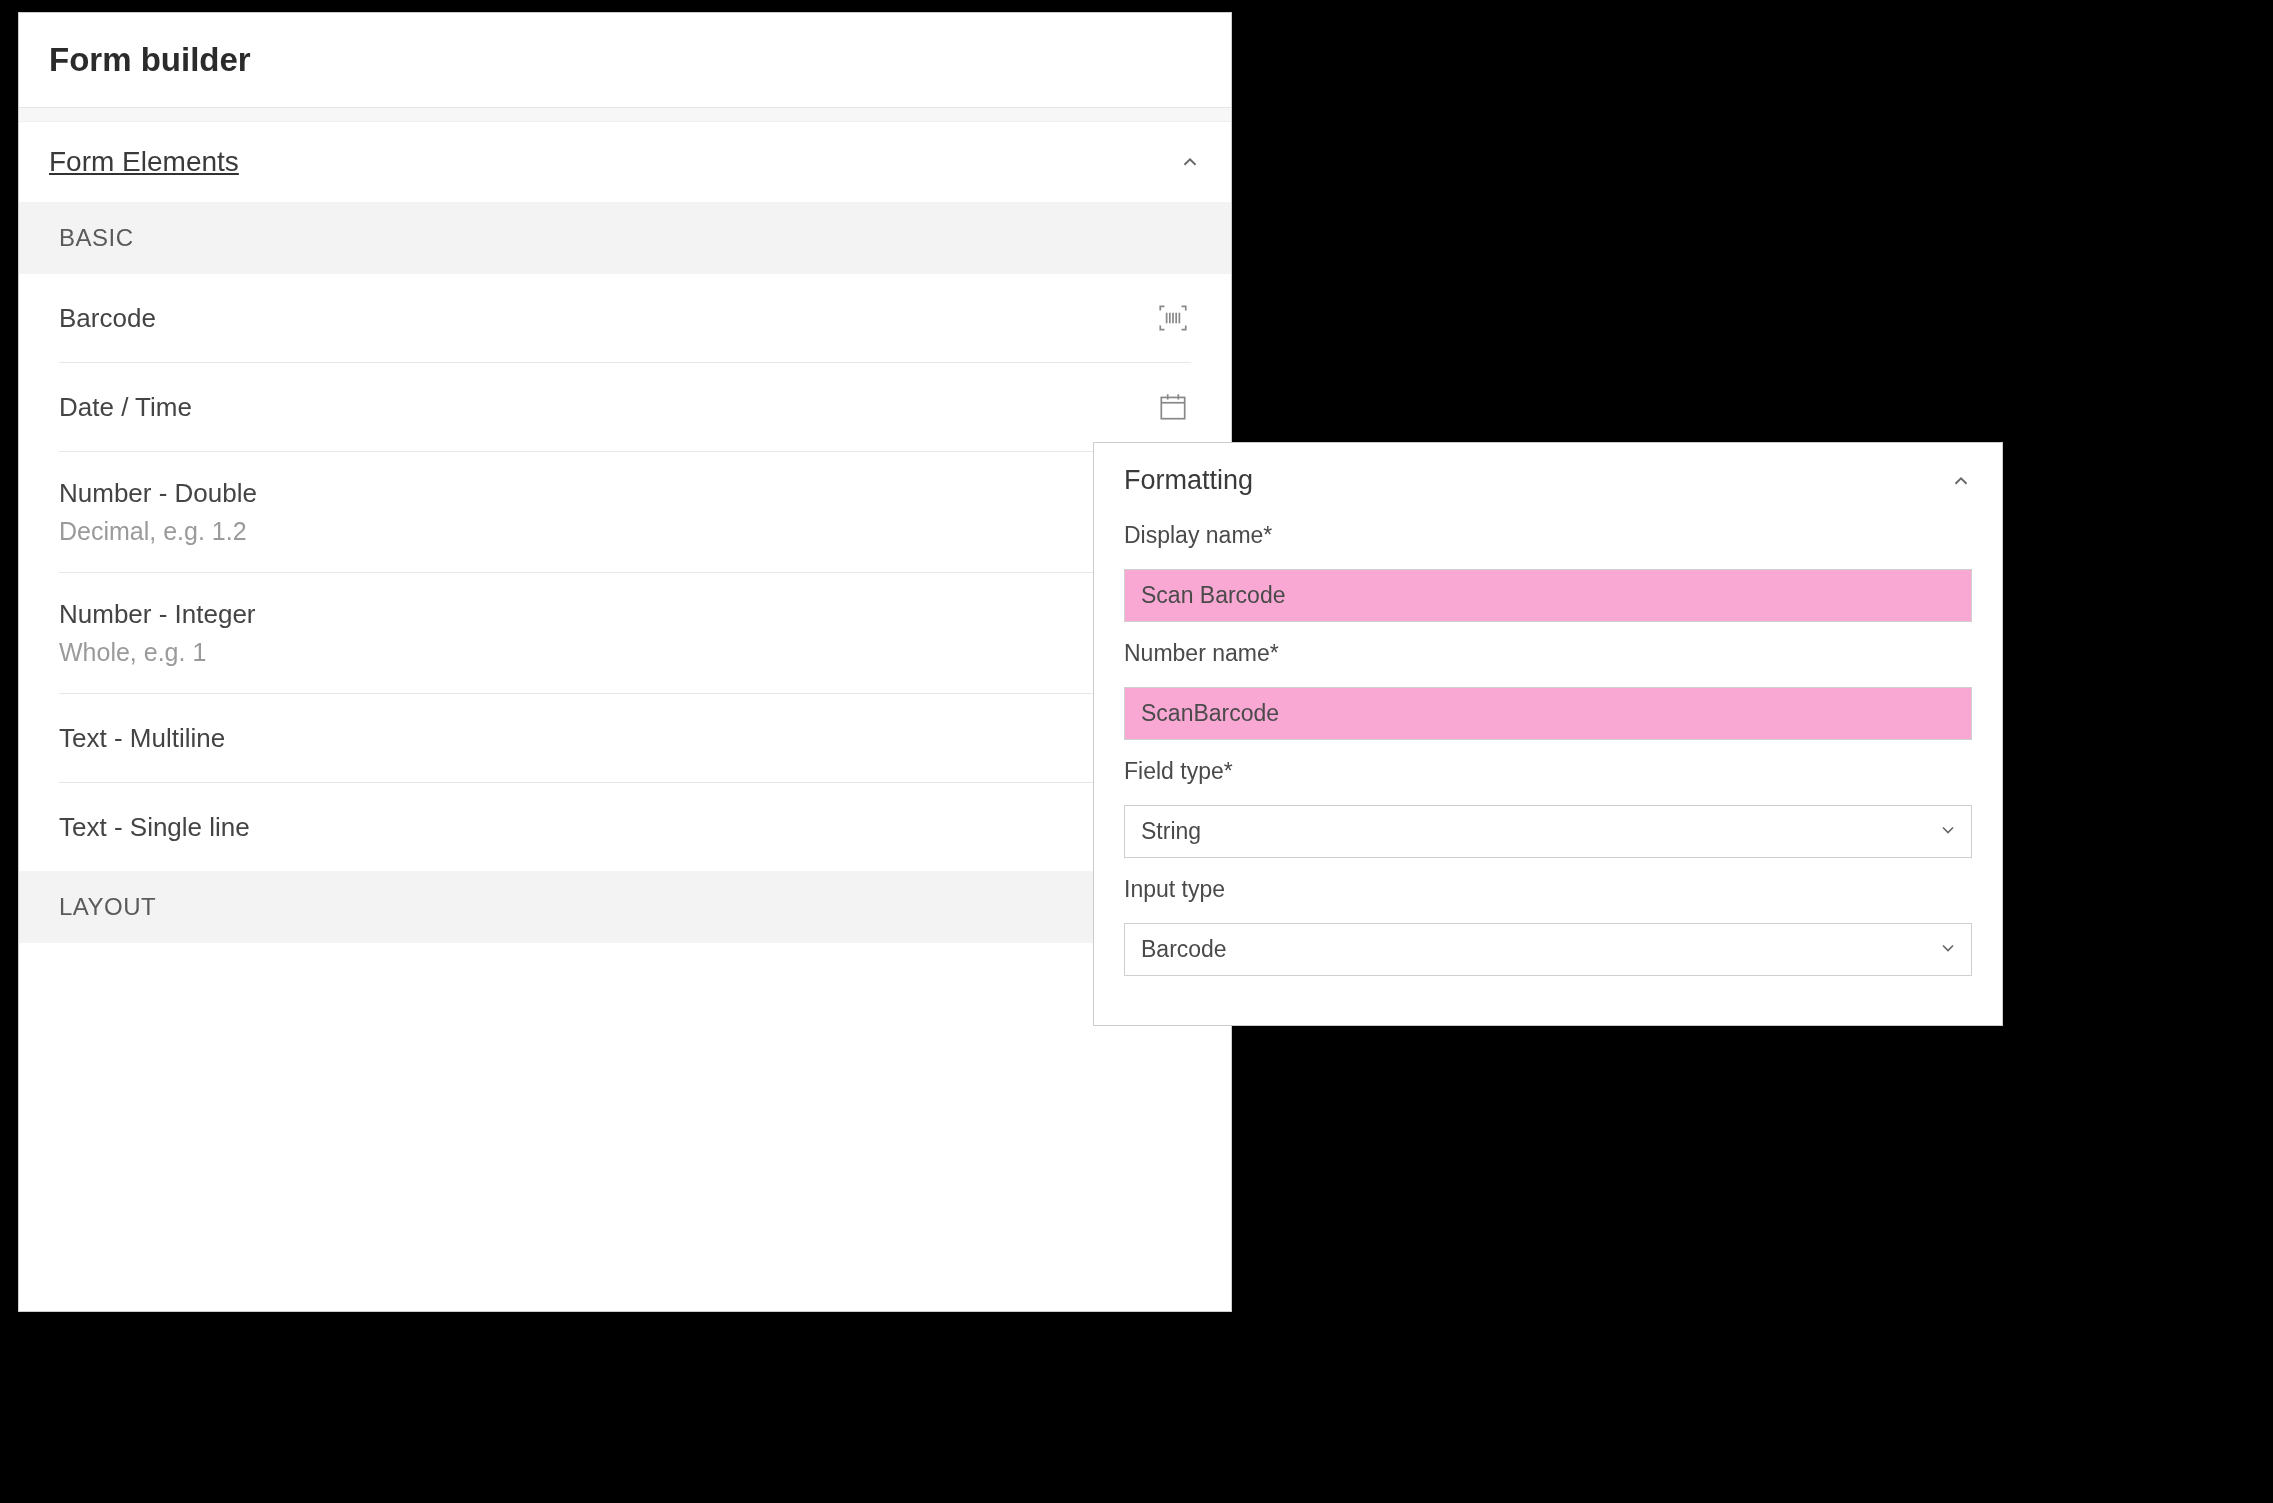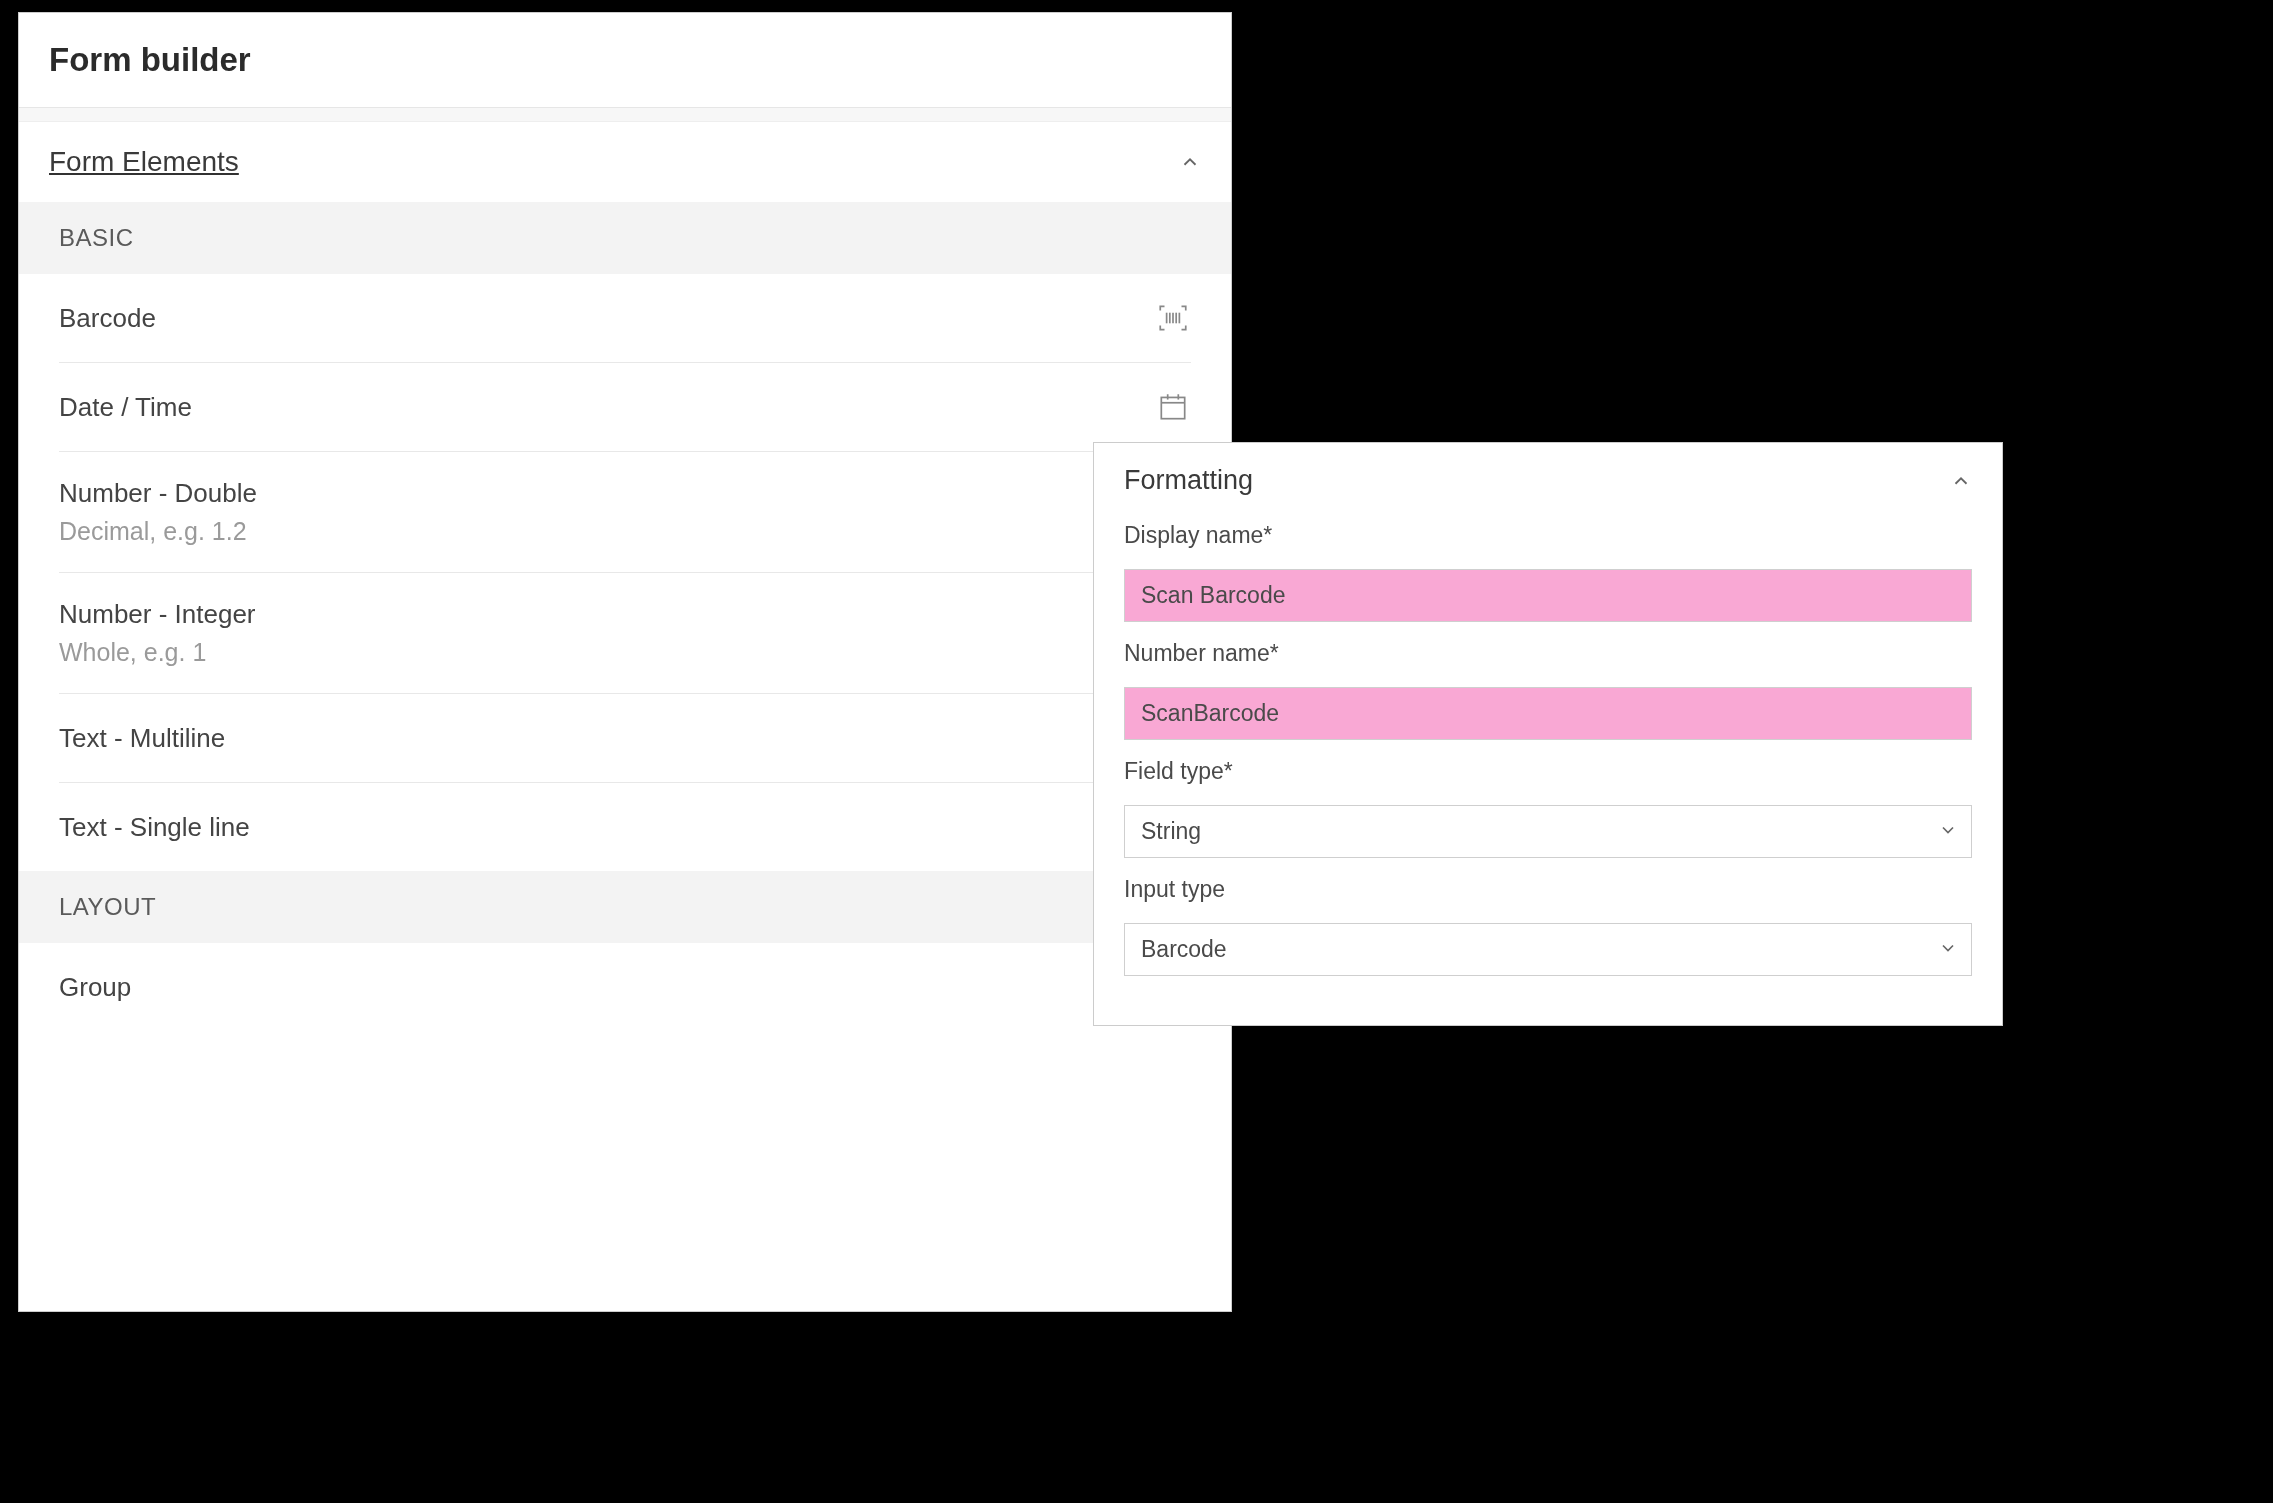--- a/index.html
+++ b/index.html
@@ -274,34 +274,20 @@
           <circle cx="21" cy="18" r="0.6" fill="#888"></circle>
           <circle cx="18" cy="18" r="0.6" fill="#888"></circle>
         </svg>
       </div>
     </div>
 
   </div>
 
   <div class="category-header">LAYOUT</div>
 
-  <div class="elements-list">
-    <div class="element-row element-row-noborder">
-      <div class="element-labels">
-        <div class="element-label">Group</div>
-      </div>
-      <div class="element-icon">
-        <svg viewBox="0 0 32 32" fill="none" stroke="#888" stroke-width="1.6">
-          <rect x="5" y="8" width="22" height="16" stroke-dasharray="3 3"></rect>
-          <line x1="9" y1="14" x2="23" y2="14"></line>
-          <line x1="9" y1="18" x2="23" y2="18"></line>
-        </svg>
-      </div>
-    </div>
-  </div>
 </div>
 
 <div id="formatting" class="panel">
   <div class="fmt-header">
     <div class="fmt-title">Formatting</div>
     <div class="chevron">
       <svg viewBox="0 0 24 24" fill="none" stroke="currentColor" stroke-width="2">
           <polyline points="6 15 12 9 18 15"></polyline>
         </svg>
     </div>

